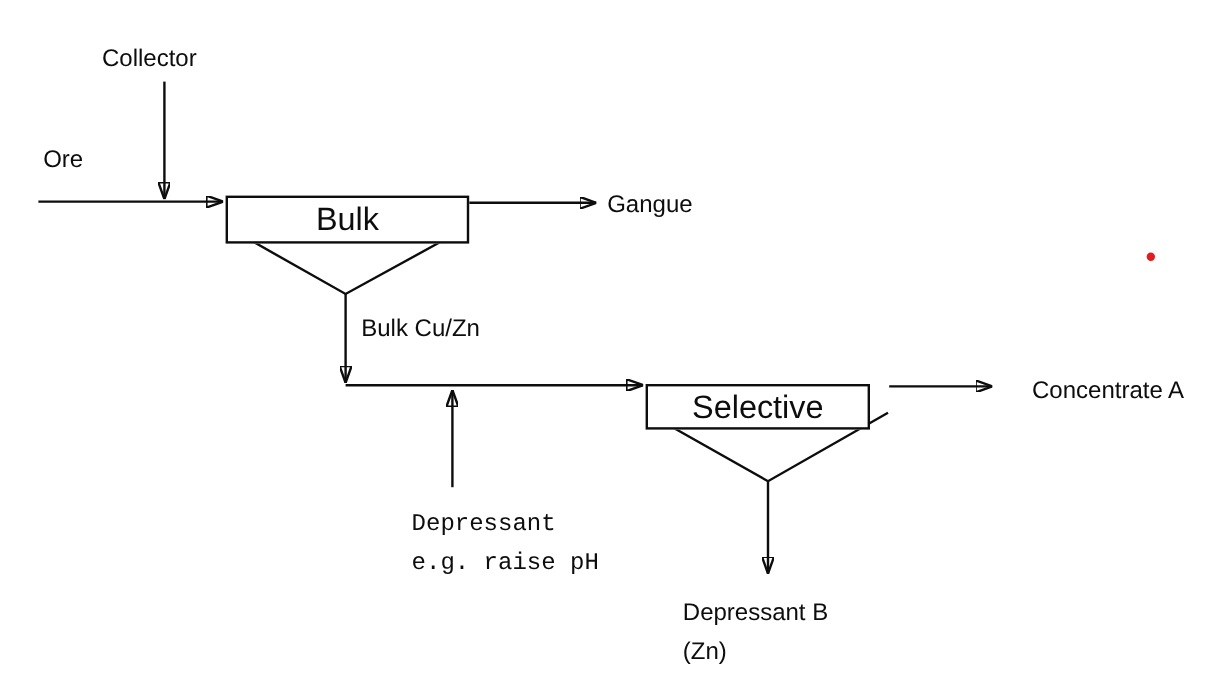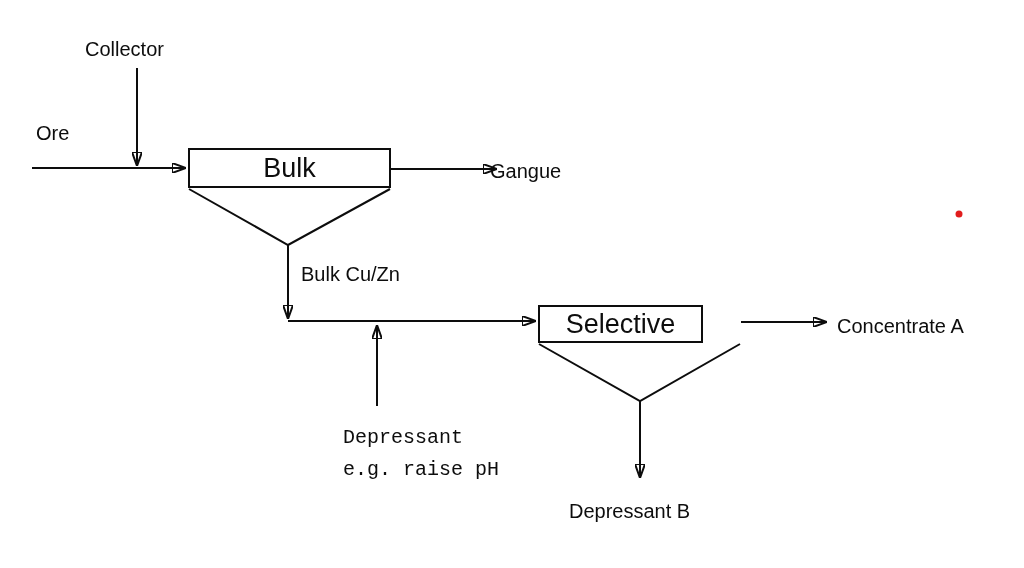--- a/index.html
+++ b/index.html
@@ -30,35 +30,36 @@
   }
   .cell-box {
     position: absolute;
     box-sizing: border-box;
     border: 2px solid #0d0d0d;
     background: #ffffff;
     display: flex;
     align-items: center;
     justify-content: center;
     font-size: 27px;
+    margin-top: 15px;
   }
   .cell-box.bulk      { left: 188px; top: 148px; width: 203px; height: 40px; }
-  .cell-box.selective { left: 538px; top: 305px; width: 165px; height: 38px; }
+  .cell-box.selective { left: 538px; top: 305px; width: 187px; height: 38px; }
   .label {
     position: absolute;
     font-size: 20px;
     line-height: 32px;
     white-space: nowrap;
   }
   .label-collector     { left: 85px;  top: 33px;  }
   .label-ore           { left: 36px;  top: 117px; }
-  .label-gangue        { left: 490px; top: 155px; }
+  .label-gangue        { left: 506px; top: 155px; }
   .label-bulk-conc     { left: 301px; top: 258px; }
   .label-depressant    { left: 343px; top: 422px; font-family: Liberation Mono, monospace; }
-  .label-concentrate-a { left: 837px; top: 310px; }
+  .label-concentrate-a { left: 860px; top: 310px; }
   .label-concentrate-b { left: 569px; top: 495px; }
 </style>
 </head>
 <body>
 
 <div class="canvas">
 
   <svg class="lines-layer" width="1024" height="568" viewBox="0 0 1024 568">
     <defs>
       <marker id="arw" markerWidth="14" markerHeight="10" refX="14" refY="5" orient="auto" markerUnits="userSpaceOnUse">
@@ -110,15 +111,16 @@
     <div>Depressant</div>
     <div>e.g. raise pH</div>
   </div>
 
   <div class="label label-concentrate-a">
     <div>Concentrate A</div>
   </div>
 
   <div class="label label-concentrate-b">
     <div>Depressant B</div>
+    <div>(Zn)</div>
   </div>
 
 </div>
 
 </body></html>

